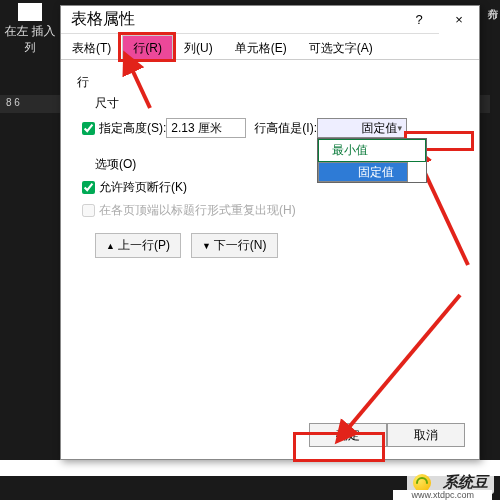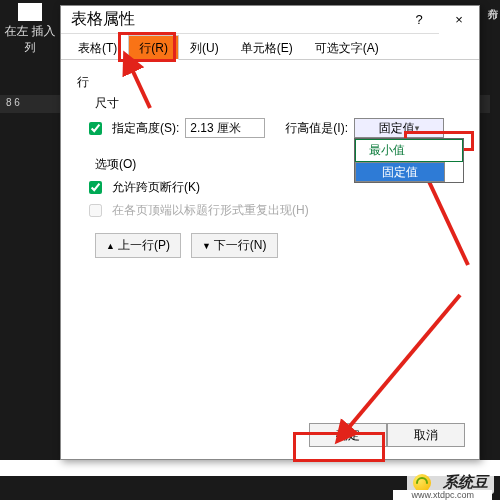--- a/index.html
+++ b/index.html
@@ -9,32 +9,32 @@
 .ribbon-lbl{text-align:center;font-size:11px;color:#ddd}
 .ribbon-right{position:absolute;top:0;right:0;width:18px;height:60px;color:#ddd;font-size:11px;writing-mode:vertical-rl}
 .ruler{position:absolute;top:95px;left:0;height:18px;background:#2a2a2a;color:#ccc;font-size:10px;padding:2px 6px}
 .ruler.r1{width:60px}
 .ruler.r2{left:430px;width:60px}
 .dialog{position:absolute;top:5px;left:60px;width:420px;height:455px;background:#fff;border:1px solid #888;box-shadow:2px 2px 8px rgba(0,0,0,.4)}
 .titlebar{height:28px;background:#fff;border-bottom:1px solid #ddd;display:flex;align-items:center}
 .titlebar .t{flex:1;padding-left:10px;font-size:16px}
 .tb-btn{width:40px;height:28px;text-align:center;line-height:28px;font-size:13px}
 .tb-btn.close{background:#fff}
-.tabs{display:flex;background:#fff;border-bottom:1px solid #ccc;padding-left:6px;height:26px}
+.tabs{display:flex;background:#fff;border-bottom:1px solid #ccc;height:26px}
 .tab{padding:4px 10px;border:1px solid transparent;border-bottom:none;cursor:pointer;font-size:12px;position:relative;top:1px}
-.tab.active{border-color:#ccc;background:#f97316;border-bottom:1px solid #fff}
+.tab.active{border-color:#ccc;background:#ec4899;border-bottom:1px solid #fff}
 .body{padding:10px 16px;height:360px}
 .sec{margin:4px 0 2px;font-size:12px}
 .indent{margin-left:18px}
-.row{display:flex;align-items:center;margin:6px 12px;gap:6px}
+.row{display:flex;align-items:center;margin:6px 5px;}
 input[type=checkbox]{margin-right:4px}
 .chk-on{accent-color:#0a5}
 .txt{width:80px;height:20px;border:1px solid #aaa;padding:1px 4px;background:#fff}
 .sel-wrap{position:relative}
-.sel{width:90px;height:20px;border:1px solid #888;background:#eef;padding:1px 4px;display:flex;align-items:center;justify-content:center}
+.sel{width:90px;height:20px;border:1px solid #888;background:#eef;padding:1px 4px;display:flex;align-items:center;justify-content:flex-end}
 .sel-arrow{font-size:9px;color:#555}
 .dd{position:absolute;top:20px;left:0;width:110px;border:1px solid #666;background:#fff;z-index:10}
 .dd-item{padding:2px 13px;font-size:12px}
 .dd-item.hi{background:#fff;color:#0a7a3a;border:1px solid #0a7a3a}
 .dd-item.sel{background:#2e7bd6;color:#fff}
 .disabled{color:#aaa}
 .btn-row{display:flex;gap:10px;margin-top:14px;margin-left:18px}
 .nav-btn{border:1px solid #bbb;background:#f3f3f3;padding:3px 10px;display:flex;align-items:center;gap:3px;cursor:pointer}
 .tri{font-size:9px}
 .dlg-btns{position:absolute;bottom:12px;right:14px;display:flex;}

